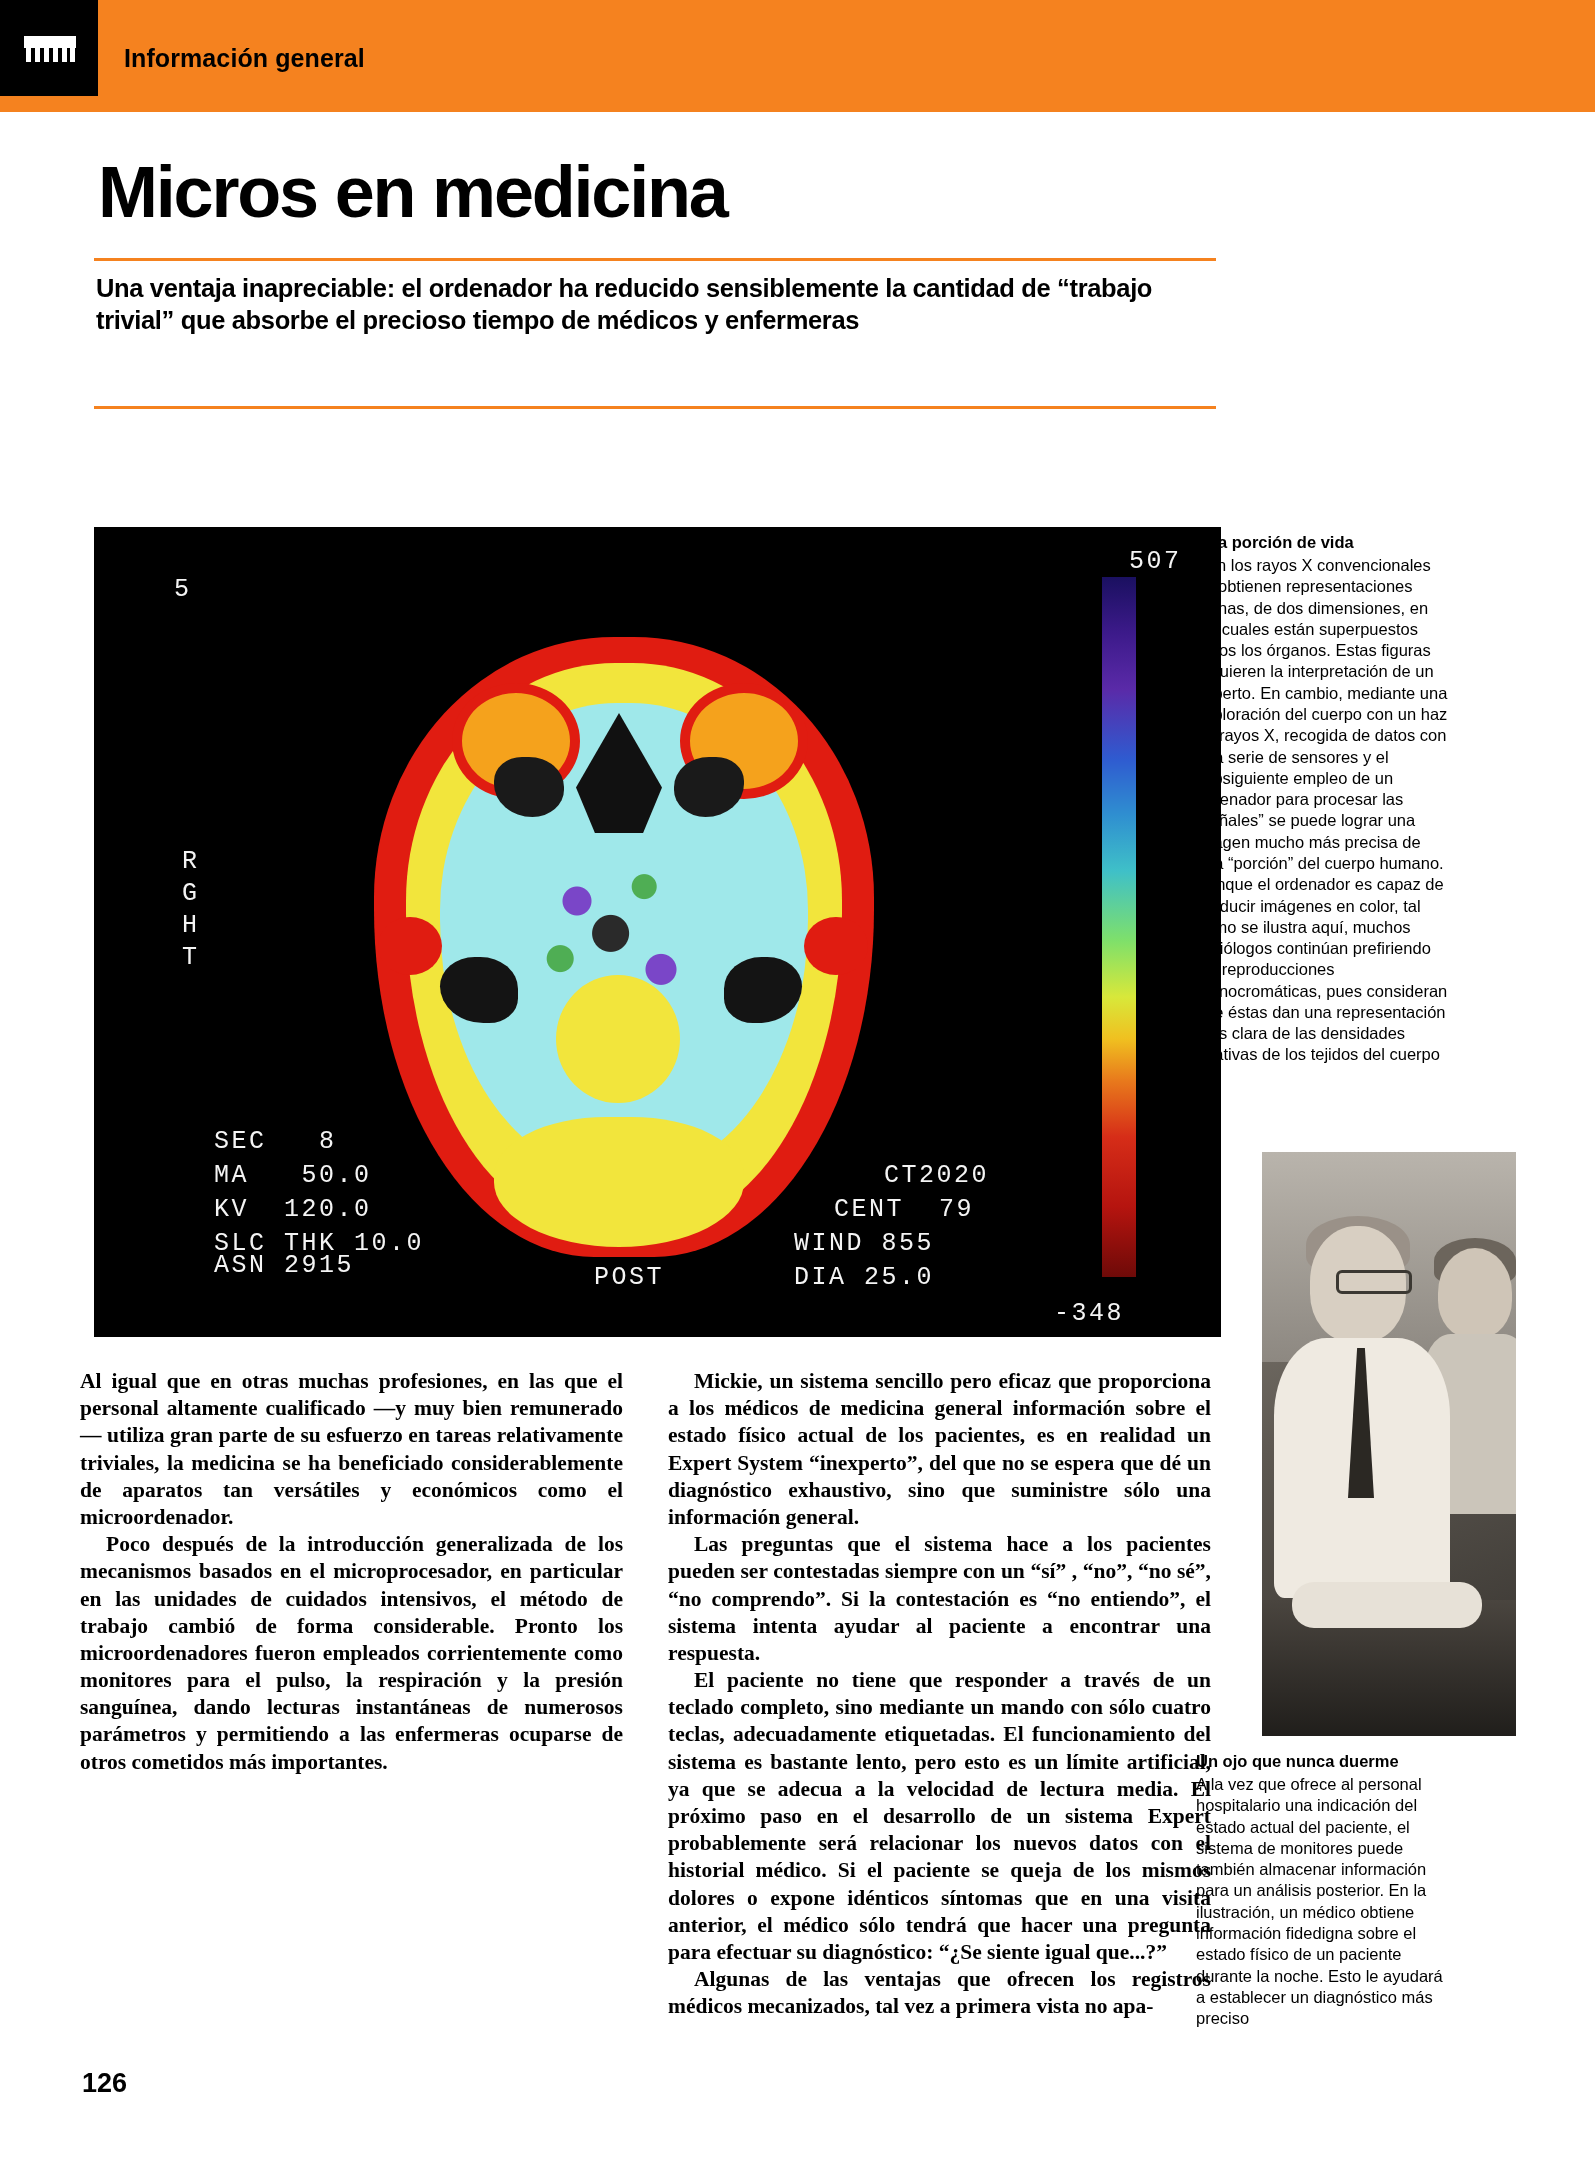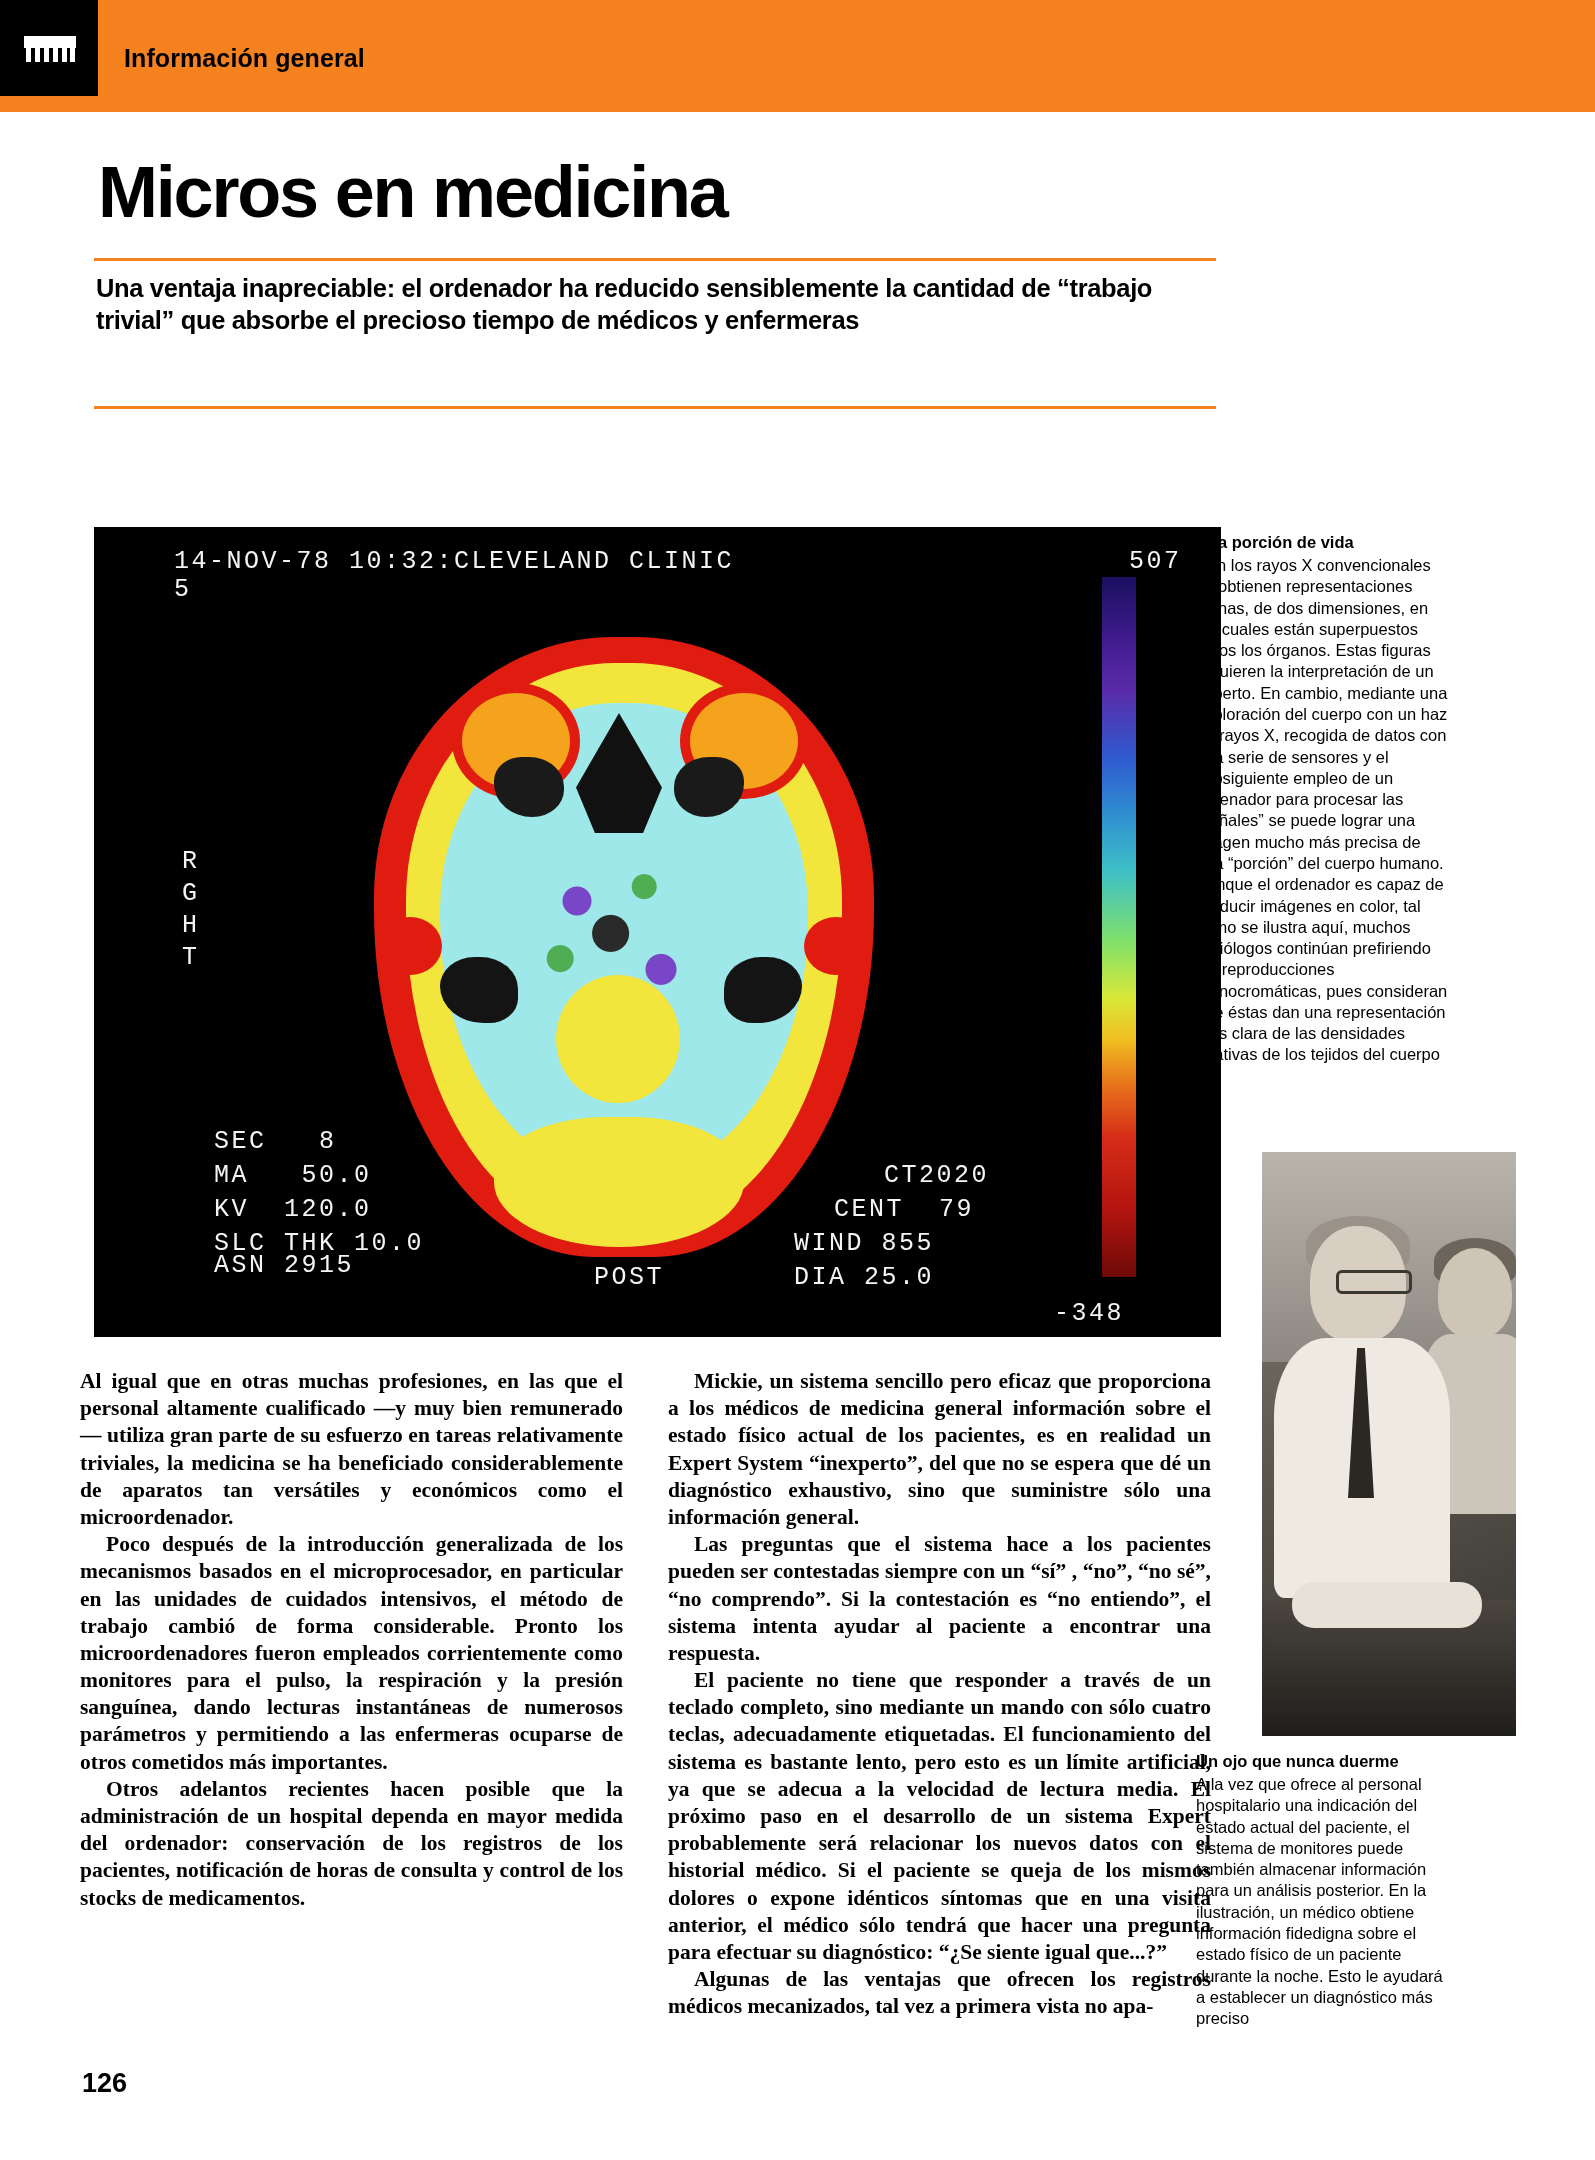--- a/index.html
+++ b/index.html
@@ -372,21 +372,20 @@
     <div class="pons"></div>
     <div class="mastoid-l"></div>
     <div class="mastoid-r"></div>
     <div class="ear-l"></div>
     <div class="ear-r"></div>
     <div class="chin-yellow"></div>
   </div>
 
   <div class="ct-colorbar"></div>
 
-  <div class="ct-text ct-head-line1">14-NOV-78 10:32:CLEVELAND CLINIC</div>
   <div class="ct-text ct-head-line2">5</div>
   <div class="ct-text ct-507">507</div>
 
   <div class="ct-text ct-side-r">R</div>
   <div class="ct-text ct-side-g">G</div>
   <div class="ct-text ct-side-h">H</div>
   <div class="ct-text ct-side-t">T</div>
 
   <div class="ct-text ct-l1">SEC   8</div>
   <div class="ct-text ct-l2">MA   50.0</div>
@@ -428,21 +427,20 @@
 <div class="side-col caption-two">
   <div class="side-title">Un ojo que nunca duerme</div>
   <div class="side-body">
     <p>A la vez que ofrece al personal hospitalario una indicación del estado actual del paciente, el sistema de monitores puede también almacenar información para un análisis posterior. En la ilustración, un médico obtiene información fidedigna sobre el estado físico de un paciente durante la noche. Esto le ayudará a establecer un diagnóstico más preciso</p>
   </div>
 </div>
 
 <div class="body-col col-left">
   <p class="first">Al igual que en otras muchas profesiones, en las que el personal altamente cualificado —y muy bien remunerado— utiliza gran parte de su esfuerzo en tareas relativamente triviales, la medicina se ha beneficiado considerablemente de aparatos tan versátiles y económicos como el microordenador.</p>
   <p>Poco después de la introducción generalizada de los mecanismos basados en el microprocesador, en particular en las unidades de cuidados intensivos, el método de trabajo cambió de forma considerable. Pronto los microordenadores fueron empleados corrientemente como monitores para el pulso, la respiración y la presión sanguínea, dando lecturas instantáneas de numerosos parámetros y permitiendo a las enfermeras ocuparse de otros cometidos más importantes.</p>
-  <p>Otros adelantos recientes hacen posible que la administración de un hospital dependa en mayor medida del ordenador: conservación de los registros de los pacientes, notificación de horas de consulta y control de los stocks de medicamentos.</p>
 </div>
 
 <div class="body-col col-right">
   <p>Mickie, un sistema sencillo pero eficaz que proporciona a los médicos de medicina general información sobre el estado físico actual de los pacientes, es en realidad un Expert System “inexperto”, del que no se espera que dé un diagnóstico exhaustivo, sino que suministre sólo una información general.</p>
   <p>Las preguntas que el sistema hace a los pacientes pueden ser contestadas siempre con un “sí” , “no”, “no sé”, “no comprendo”. Si la contestación es “no entiendo”, el sistema intenta ayudar al paciente a encontrar una respuesta.</p>
   <p>El paciente no tiene que responder a través de un teclado completo, sino mediante un mando con sólo cuatro teclas, adecuadamente etiquetadas. El funcionamiento del sistema es bastante lento, pero esto es un límite artificial, ya que se adecua a la velocidad de lectura media. El próximo paso en el desarrollo de un sistema Expert probablemente será relacionar los nuevos datos con el historial médico. Si el paciente se queja de los mismos dolores o expone idénticos síntomas que en una visita anterior, el médico sólo tendrá que hacer una pregunta para efectuar su diagnóstico: “¿Se siente igual que...?”</p>
   <p>Algunas de las ventajas que ofrecen los registros médicos mecanizados, tal vez a primera vista no apa-</p>
 </div>
 
 <div class="folio">126</div>

